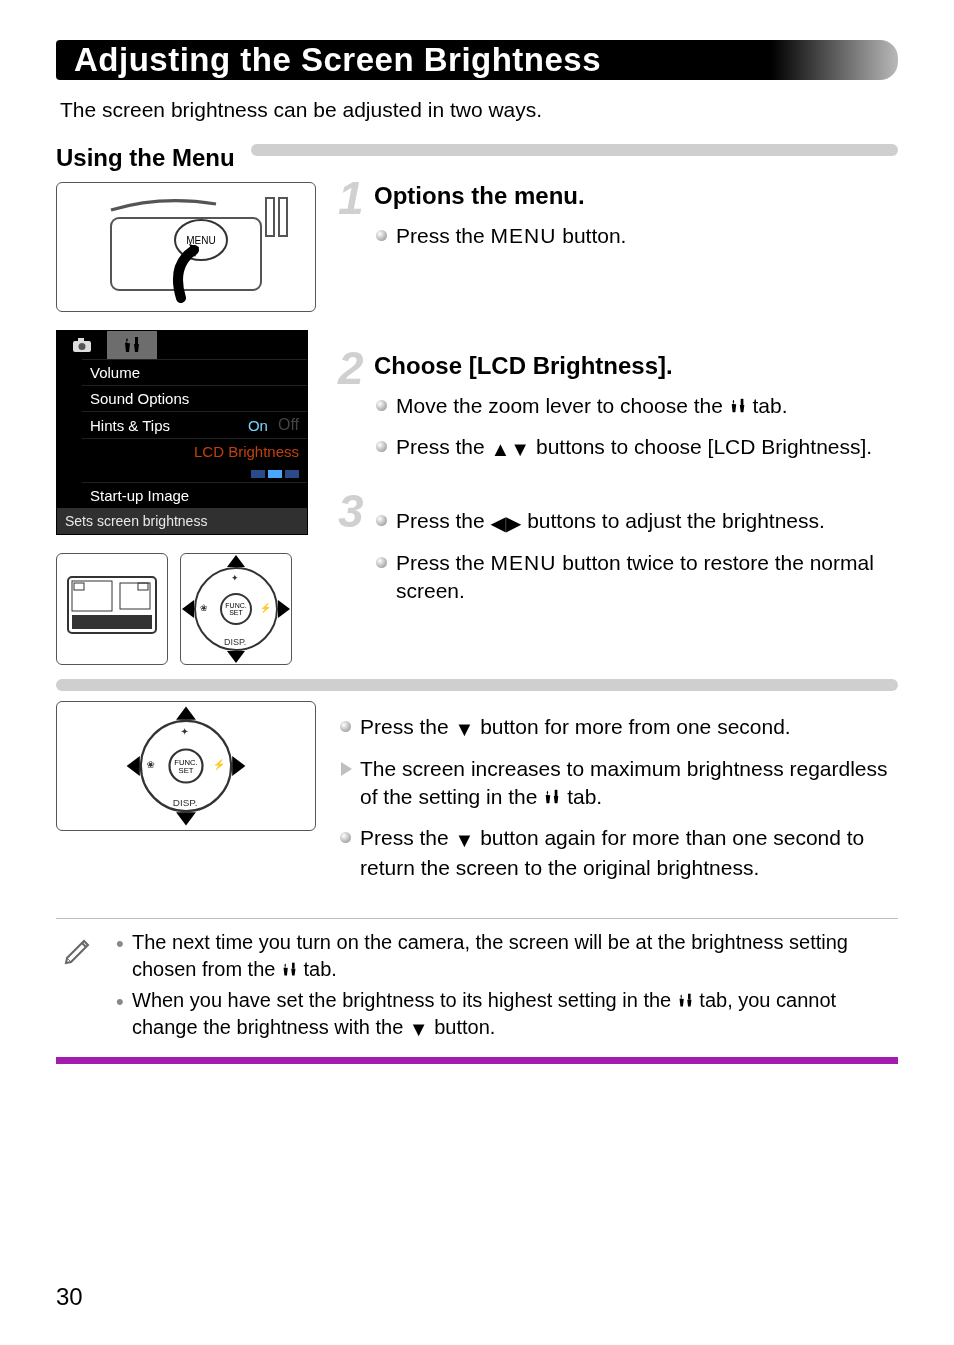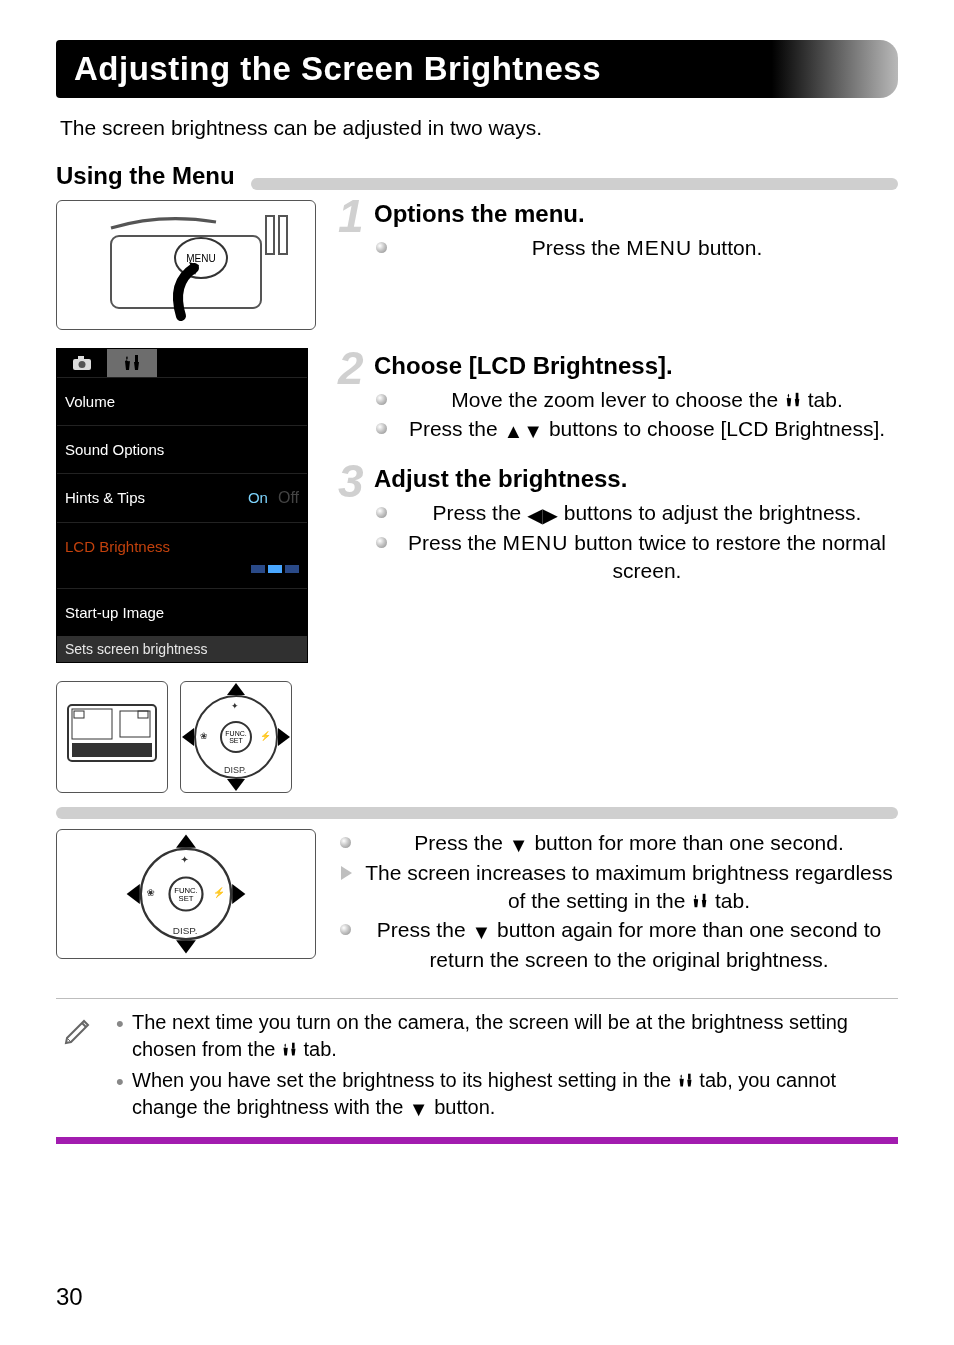--- a/index.html
+++ b/index.html
@@ -1,45 +1,45 @@
 <!DOCTYPE html>
 <html><head>
 <meta charset="utf-8">
 <style>
   * { box-sizing: border-box; margin: 0; padding: 0; }
   html, body { width: 954px; height: 1345px; background: #fff; font-family: Arial, Helvetica, sans-serif; color: #000; }
   .page { padding: 40px 56px 40px 56px; position: relative; height: 100%; }
-  .title-bar { background: linear-gradient(to right, #000 85%, #b9b9b9 100%); color: #fff; font-weight: 900; font-size: 33px; padding: 10px 18px; border-radius: 4px 18px 18px 4px; letter-spacing: .5px; margin-bottom: 18px; }
+  .title-bar { background: linear-gradient(to right, #000 85%, #b9b9b9 100%); color: #fff; font-weight: 900; font-size: 33px; padding: 1px 18px; border-radius: 4px 18px 18px 4px; letter-spacing: .5px; margin-bottom: 18px; }
   .intro { font-size: 21px; margin: 10px 4px 22px 4px; }
-  .sect-head { display: flex; align-items: flex-end; gap: 16px; margin: 14px 0 10px 0; }
+  .sect-head { display: flex; align-items: flex-start; gap: 16px; margin: 14px 0 10px 0; }
   .sect-head-label { font-weight: 900; font-size: 24px; white-space: nowrap; }
   .sect-head-rule { flex: 1; height: 12px; background: #cfcfcf; border-radius: 6px; }
   .columns { display: flex; gap: 22px; align-items: flex-start; }
   .left-col { width: 260px; display: flex; flex-direction: column; gap: 18px; }
   .right-col { flex: 1; }
   .illus { border: 1px solid #555; border-radius: 6px; background: #fff; display:flex; align-items:center; justify-content:center; }
   .illus.menu-press { height: 130px; }
   .illus.small { width: 112px; height: 112px; }
   .small-row { display:flex; gap:12px; }
   .step { display:flex; align-items:flex-start; margin-bottom: 20px; }
   .step-num { font-size: 46px; font-weight: 900; font-style: italic; color: #d0d0d0; width: 36px; line-height: .9; margin-top: -4px; flex-shrink:0; }
   .step-body { flex:1; }
   .step-title { font-size: 24px; font-weight: 700; margin-bottom: 6px; }
   .bullets { list-style:none; padding:0; margin:0; }
-  .bullets li { font-size: 21px; line-height: 1.35; padding-left: 22px; position: relative; margin: 0 0; text-align: center; }
+  .bullets li { font-size: 21px; line-height: 1.35; padding-left: 22px; position: relative; margin: 12px 0; }
   .bullet-dot::before { content:""; position:absolute; left:2px; top:8px; width:11px; height:11px; border-radius:50%; background: radial-gradient(circle at 35% 35%, #fff 0%, #c6c6c6 45%, #8a8a8a 100%); }
   .bullet-tri::before { content:""; position:absolute; left:3px; top:7px; width:0; height:0; border-top:7px solid transparent; border-bottom:7px solid transparent; border-left:11px solid #bfbfbf; }
   .menu-word { font-family: Arial, sans-serif; font-variant: small-caps; font-weight: 400; letter-spacing: 1px; }
   .tool-icon { display:inline-block; vertical-align:-2px; }
   .updown, .leftright, .downarr { font-size: 20px; vertical-align: -2px; }
   .screen { width: 252px; background:#000; color:#fff; border:1px solid #000; font-size: 15px; }
   .screen-tabs { display:flex; height:28px; }
   .screen-tab { flex:0 0 50px; display:flex; align-items:center; justify-content:center; background:#000; }
   .screen-tab.active { background:#6d6d6d; }
-  .screen-row { padding:15px 8px; border-top:1px solid #222; display:flex; align-items:flex-start; gap:10px; }
+  .screen-row { padding:4px 8px; border-top:1px solid #222; display:flex; align-items:flex-end; gap:10px;margin-left:25px; }
   .screen-row.sel { color:#c2410c;flex-direction:column; }
   .screen-foot { background:#303030; color:#e8e8e8; padding:5px 8px; font-size:14px; }
   .slider { display:flex; gap:3px; }
   .slider span { width:14px; height:8px; background:#2a4a88; }
   .slider span.bright { background:#49a7ff; }
   
   .dpad { position:relative; width:96px; height:96px; }
   .dpad .ring { position:absolute; inset:6px; border:2px solid #333; border-radius:50%; }
   .dpad .mid { position:absolute; left:32px; top:32px; width:32px; height:32px; border:2px solid #333; border-radius:50%; display:flex; flex-direction:column; align-items:center; justify-content:center; font-size:7px; line-height:1; }
   .dpad .tri { position:absolute; width:0; height:0; border-left:9px solid transparent; border-right:9px solid transparent; }
@@ -194,21 +194,20 @@
             <li class="bullet-dot">
               <span>Press the </span><span class="updown">▲▼</span><span> buttons to choose [LCD Brightness].</span>
             </li>
           </ul>
         </div>
       </div>
 
       <div class="step">
         <div class="step-num">3</div>
         <div class="step-body">
-          <div class="step-title">Adjust the brightness.</div>
           <ul class="bullets">
             <li class="bullet-dot">
               <span>Press the </span><span class="leftright">◀▶</span><span> buttons to adjust the brightness.</span>
             </li>
             <li class="bullet-dot">
               <span>Press the </span><span class="menu-word">MENU</span><span> button twice to restore the normal screen.</span>
             </li>
           </ul>
         </div>
       </div>
@@ -235,21 +234,21 @@
           <small class="top">✦</small>
             <small class="lft">❀</small>
             <small class="rgt">⚡</small>
           <small class="bot">DISP.</small>
         </div>
       </div>
     </div>
     <div class="right-col">
       <ul class="bullets">
         <li class="bullet-dot">
-          <span>Press the </span><span class="downarr">▼</span><span> button for more than one second.</span>
+          <span>Press the </span><span class="downarr">▼</span><span> button for more from one second.</span>
         </li>
         <li class="bullet-tri">
           <span>The screen increases to maximum brightness regardless of the setting in the </span><span class="tool-icon"><svg width="18" height="18" viewBox="0 0 20 18">
                 <path d="M5 2 a3 3 0 0 0 3 5 l-1 9 h-3 l-1-9 a3 3 0 0 0 2-5 z" fill="#000"></path>
                 <rect x="13" y="1" width="3" height="7" fill="#000"></rect>
                 <path d="M12 8 h5 l-1 8 h-3 z" fill="#000"></path>
               </svg></span><span> tab.</span>
         </li>
         <li class="bullet-dot">
           <span>Press the </span><span class="downarr">▼</span><span> button again for more than one second to return the screen to the original brightness.</span>

